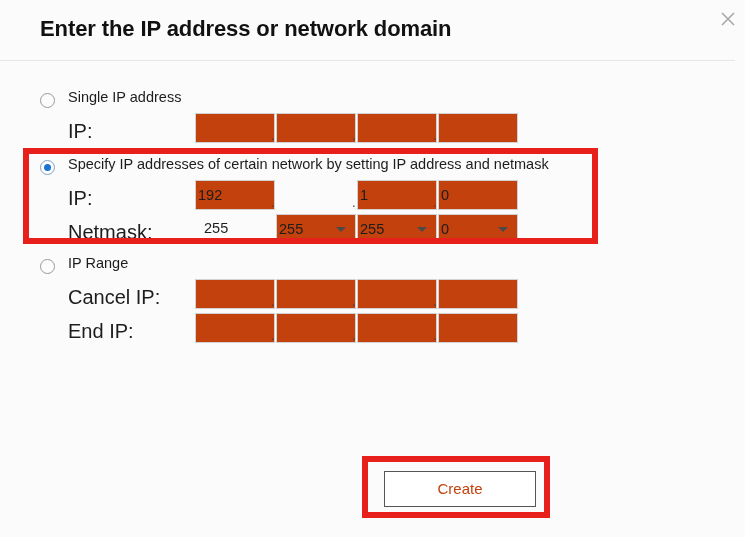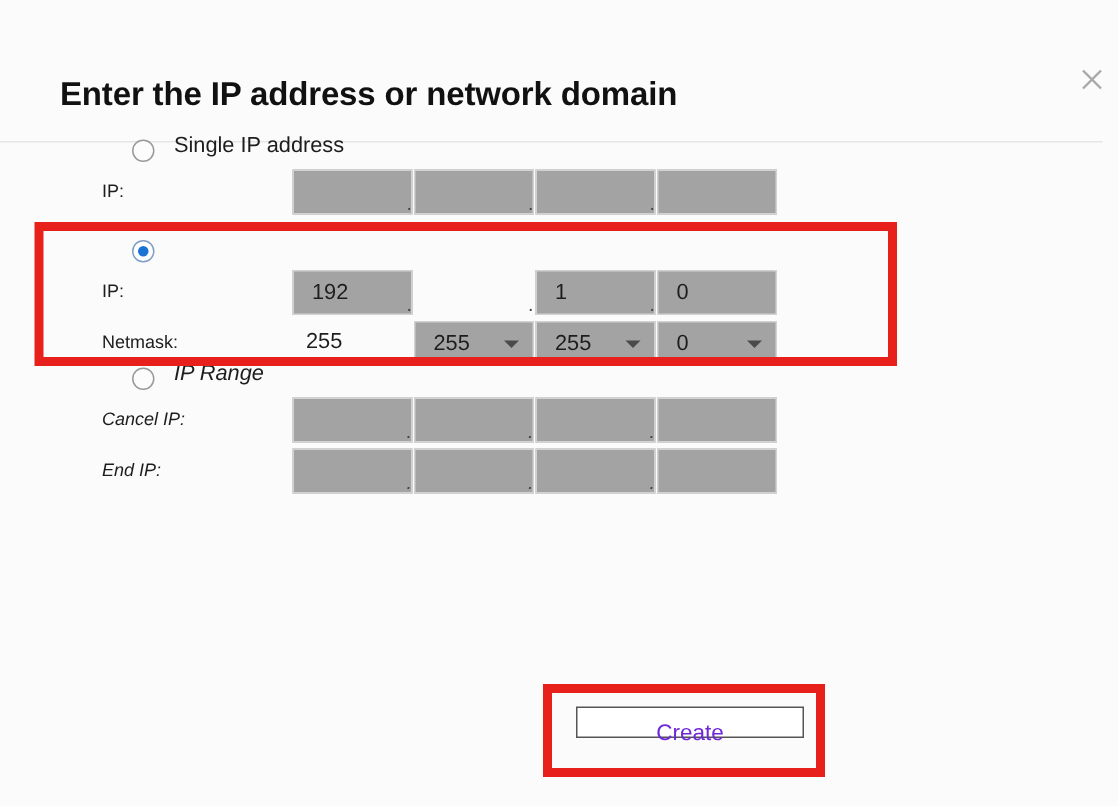--- a/index.html
+++ b/index.html
@@ -27,21 +27,20 @@
   }
 
   
   .dialog-header {
     position: absolute;
     left: 0; top: 0;
     width: 735px;
     height: 61px;
     border-bottom: 1px solid #e6e6e6;
     box-sizing: border-box;
-    margin-top: 34px;
   }
   .dialog-title {
     position: absolute;
     left: 40px;
     top: 16px;
     font-size: 22px;
     font-weight: bold;
     letter-spacing: -0.1px;
     color: #111111;
     white-space: nowrap;
@@ -61,26 +60,25 @@
     position: absolute;
     left: 0;
     top: 61px;
     width: 745px;
     height: 380px;
   }
 
   .option-group { position: absolute; left: 0; width: 745px; }
   .opt1 { top: 28px; }
   .opt2 { top: 95px; }
-  .opt3 { top: 180px; font-style: italic; }
+  .opt3 { top: 194px; }
 
   .radio-row {
     position: relative;
     height: 24px;
-    margin-left: 48px;
   }
   .radio-mark {
     position: absolute;
     left: 40px;
     top: 4px;
     width: 15px;
     height: 15px;
     border-radius: 50%;
     border: 1px solid #999999;
     background: #fcfcfc;
@@ -113,43 +111,43 @@
 
   
   .field-row {
     position: relative;
     height: 34px;
   }
   .field-label {
     position: absolute;
     left: 68px;
     top: 7px;
-    font-size: 12px;
+    font-size: 20px;
     color: #1d1d1d;
     white-space: nowrap;
   }
   .octet-wrap {
     position: absolute;
     left: 195px;
     top: 0;
     width: 325px;
     height: 30px;
   }
   .octet {
     position: absolute;
     top: 0;
     width: 80px;
     height: 30px;
     border: 1px solid #d2d2d2;
-    background: #a3a3a3;
+    background: #c2410c;
     box-sizing: border-box;
     font-size: 14.5px;
     color: #1d1d1d;
     line-height: 28px;
-    padding-left: 12px;
+    padding-left: 2px;
     cursor: text;
     overflow: hidden;
     white-space: nowrap;
   }
   .octet.o0 { left: 0px; }
   .octet.o1 { left: 81px; }
   .octet.o2 { left: 162px; }
   .octet.o3 { left: 243px; }
 
   .octet.plain {
@@ -184,26 +182,26 @@
   .dialog-footer {
     position: absolute;
     left: 0;
     top: 441px;
     width: 745px;
     height: 96px;
   }
   .btn {
     position: absolute;
     top: 30px;
-    height: 21px;
+    height: 36px;
     border: 1px solid #555555;
     background: #ffffff;
     box-sizing: border-box;
     font-size: 15px;
-    color: #6d28d9;
+    color: #c2410c;
     line-height: 34px;
     text-align: center;
     cursor: pointer;
     font-family: "Liberation Sans", sans-serif;
   }
   .btn-create { left: 384px; width: 152px; }
   .btn-cancel { left: 548px; width: 152px; }
 
   
   .annot {
@@ -247,20 +245,21 @@
           <div class="octet o2"></div>
           <span class="dot d2">.</span>
           <div class="octet o3"></div>
         </div>
       </div>
     </div>
 
     <div class="option-group opt2">
       <div class="radio-row">
         <span class="radio-mark checked"></span>
+        <span class="radio-label">Specify IP addresses of certain network by setting IP address and netmask</span>
       </div>
 
       <div class="field-row">
         <span class="field-label">IP:</span>
         <div class="octet-wrap">
           <div class="octet o0">192</div>
           <span class="dot d0">.</span>
           <span class="dot d1">.</span>
           <div class="octet o2">1</div>
           <span class="dot d2">.</span>

